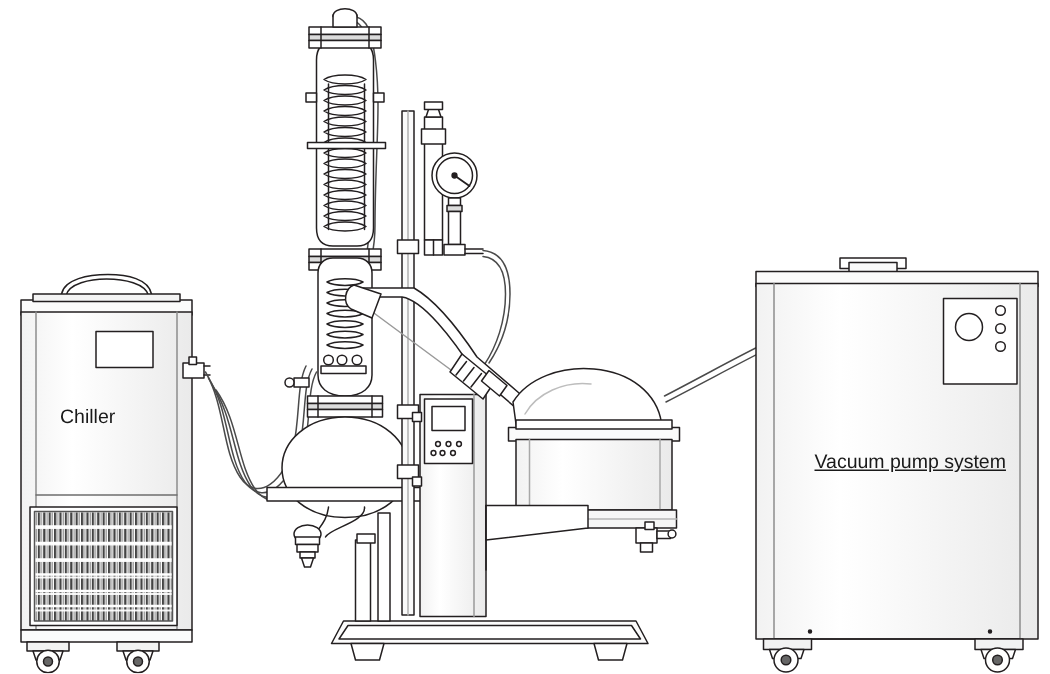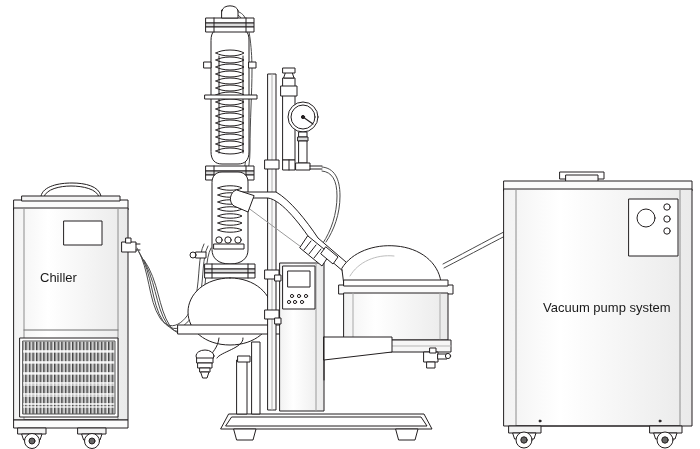--- a/index.html
+++ b/index.html
@@ -1,21 +1,21 @@
 <!DOCTYPE html>
 <html><head>
 <meta charset="utf-8">
 <style>
   html,body{margin:0;padding:0;background:#fff;}
   body{width:700px;height:449px;overflow:hidden;font-family:"Liberation Sans",sans-serif;}
   #stage{position:relative;width:700px;height:449px;background:#ffffff;}
   svg#diagram{position:absolute;left:0;top:0;width:700px;height:449px;}
   .lbl{position:absolute;font-family:"Liberation Sans",sans-serif;font-size:13px;color:#1a1a1a;white-space:nowrap;text-align:center;}
   #chiller-label{left:40px;top:270px;}
-  #vac-label{left:543px;top:300px;}
+  #vac-label{left:543px;top:300px;text-decoration:underline;}
   #watermark{position:absolute;left:196px;top:198px;font-family:"DejaVu Serif",serif;font-style:italic;font-size:31px;color:#b9b9b9;letter-spacing:0.5px;white-space:nowrap;}
 </style>
 </head>
 <body>
 
 <div id="stage">
 
   <svg id="diagram" viewBox="0 0 700 449">
     <defs>
 

